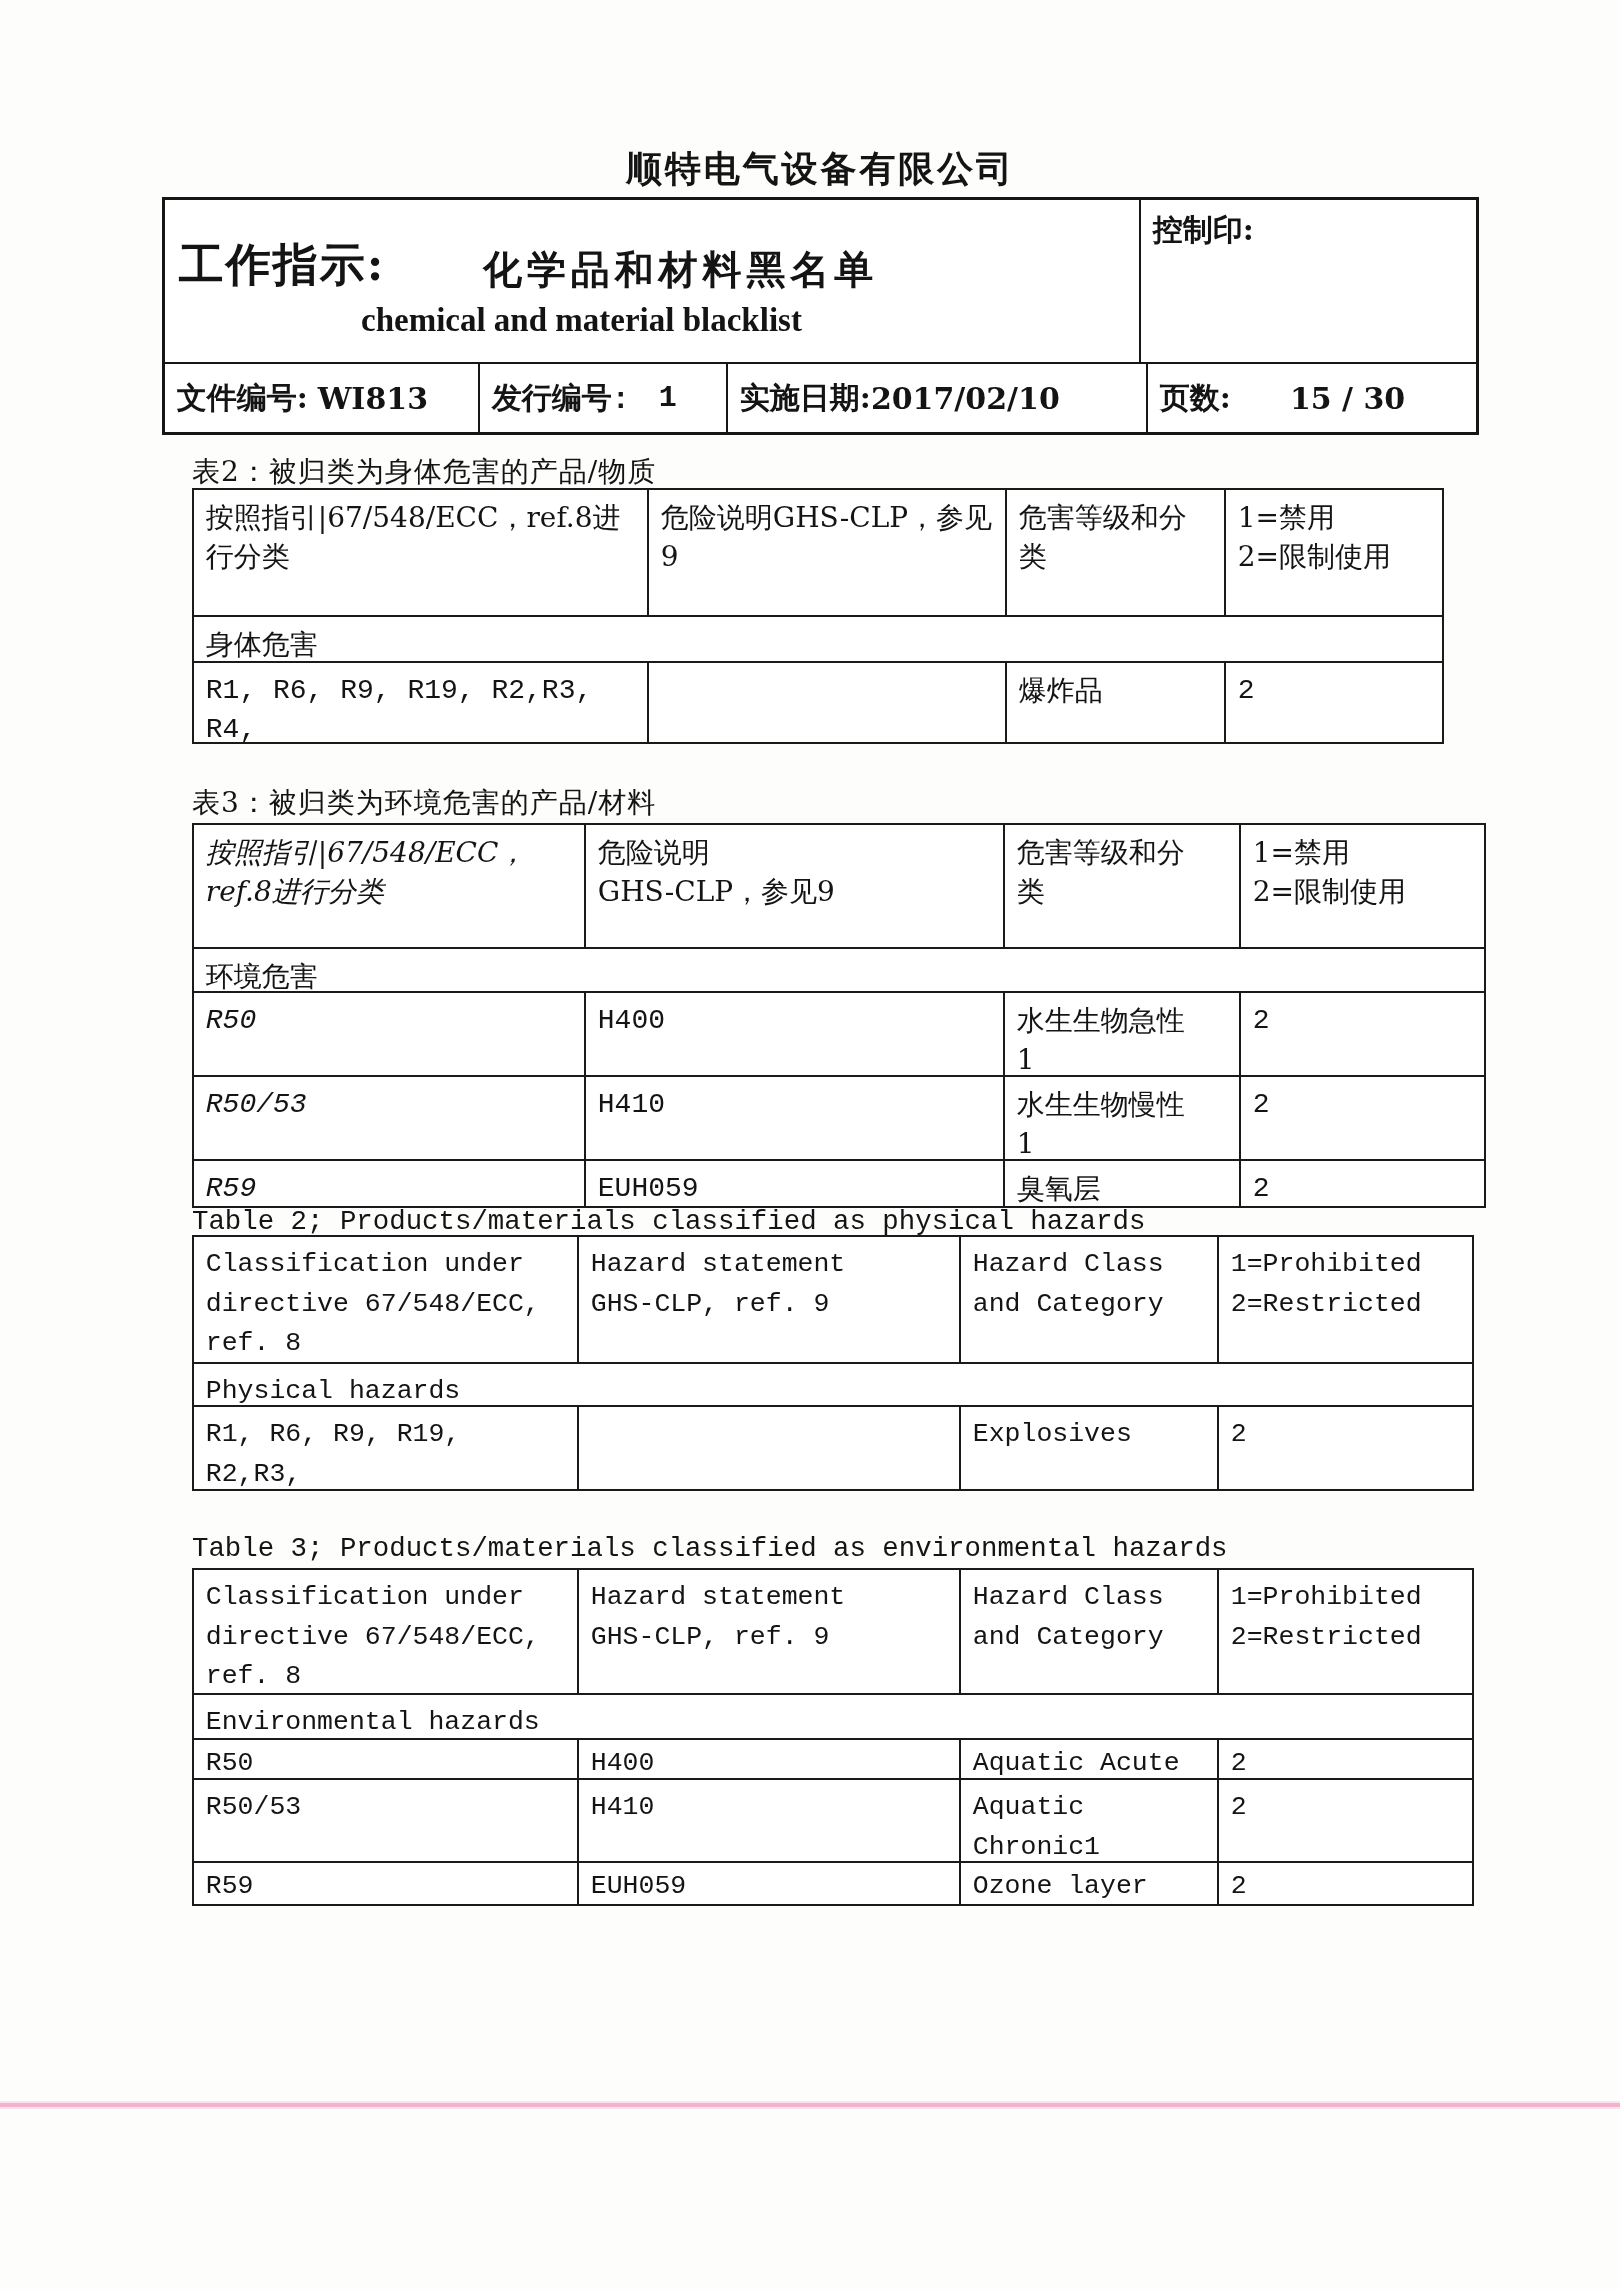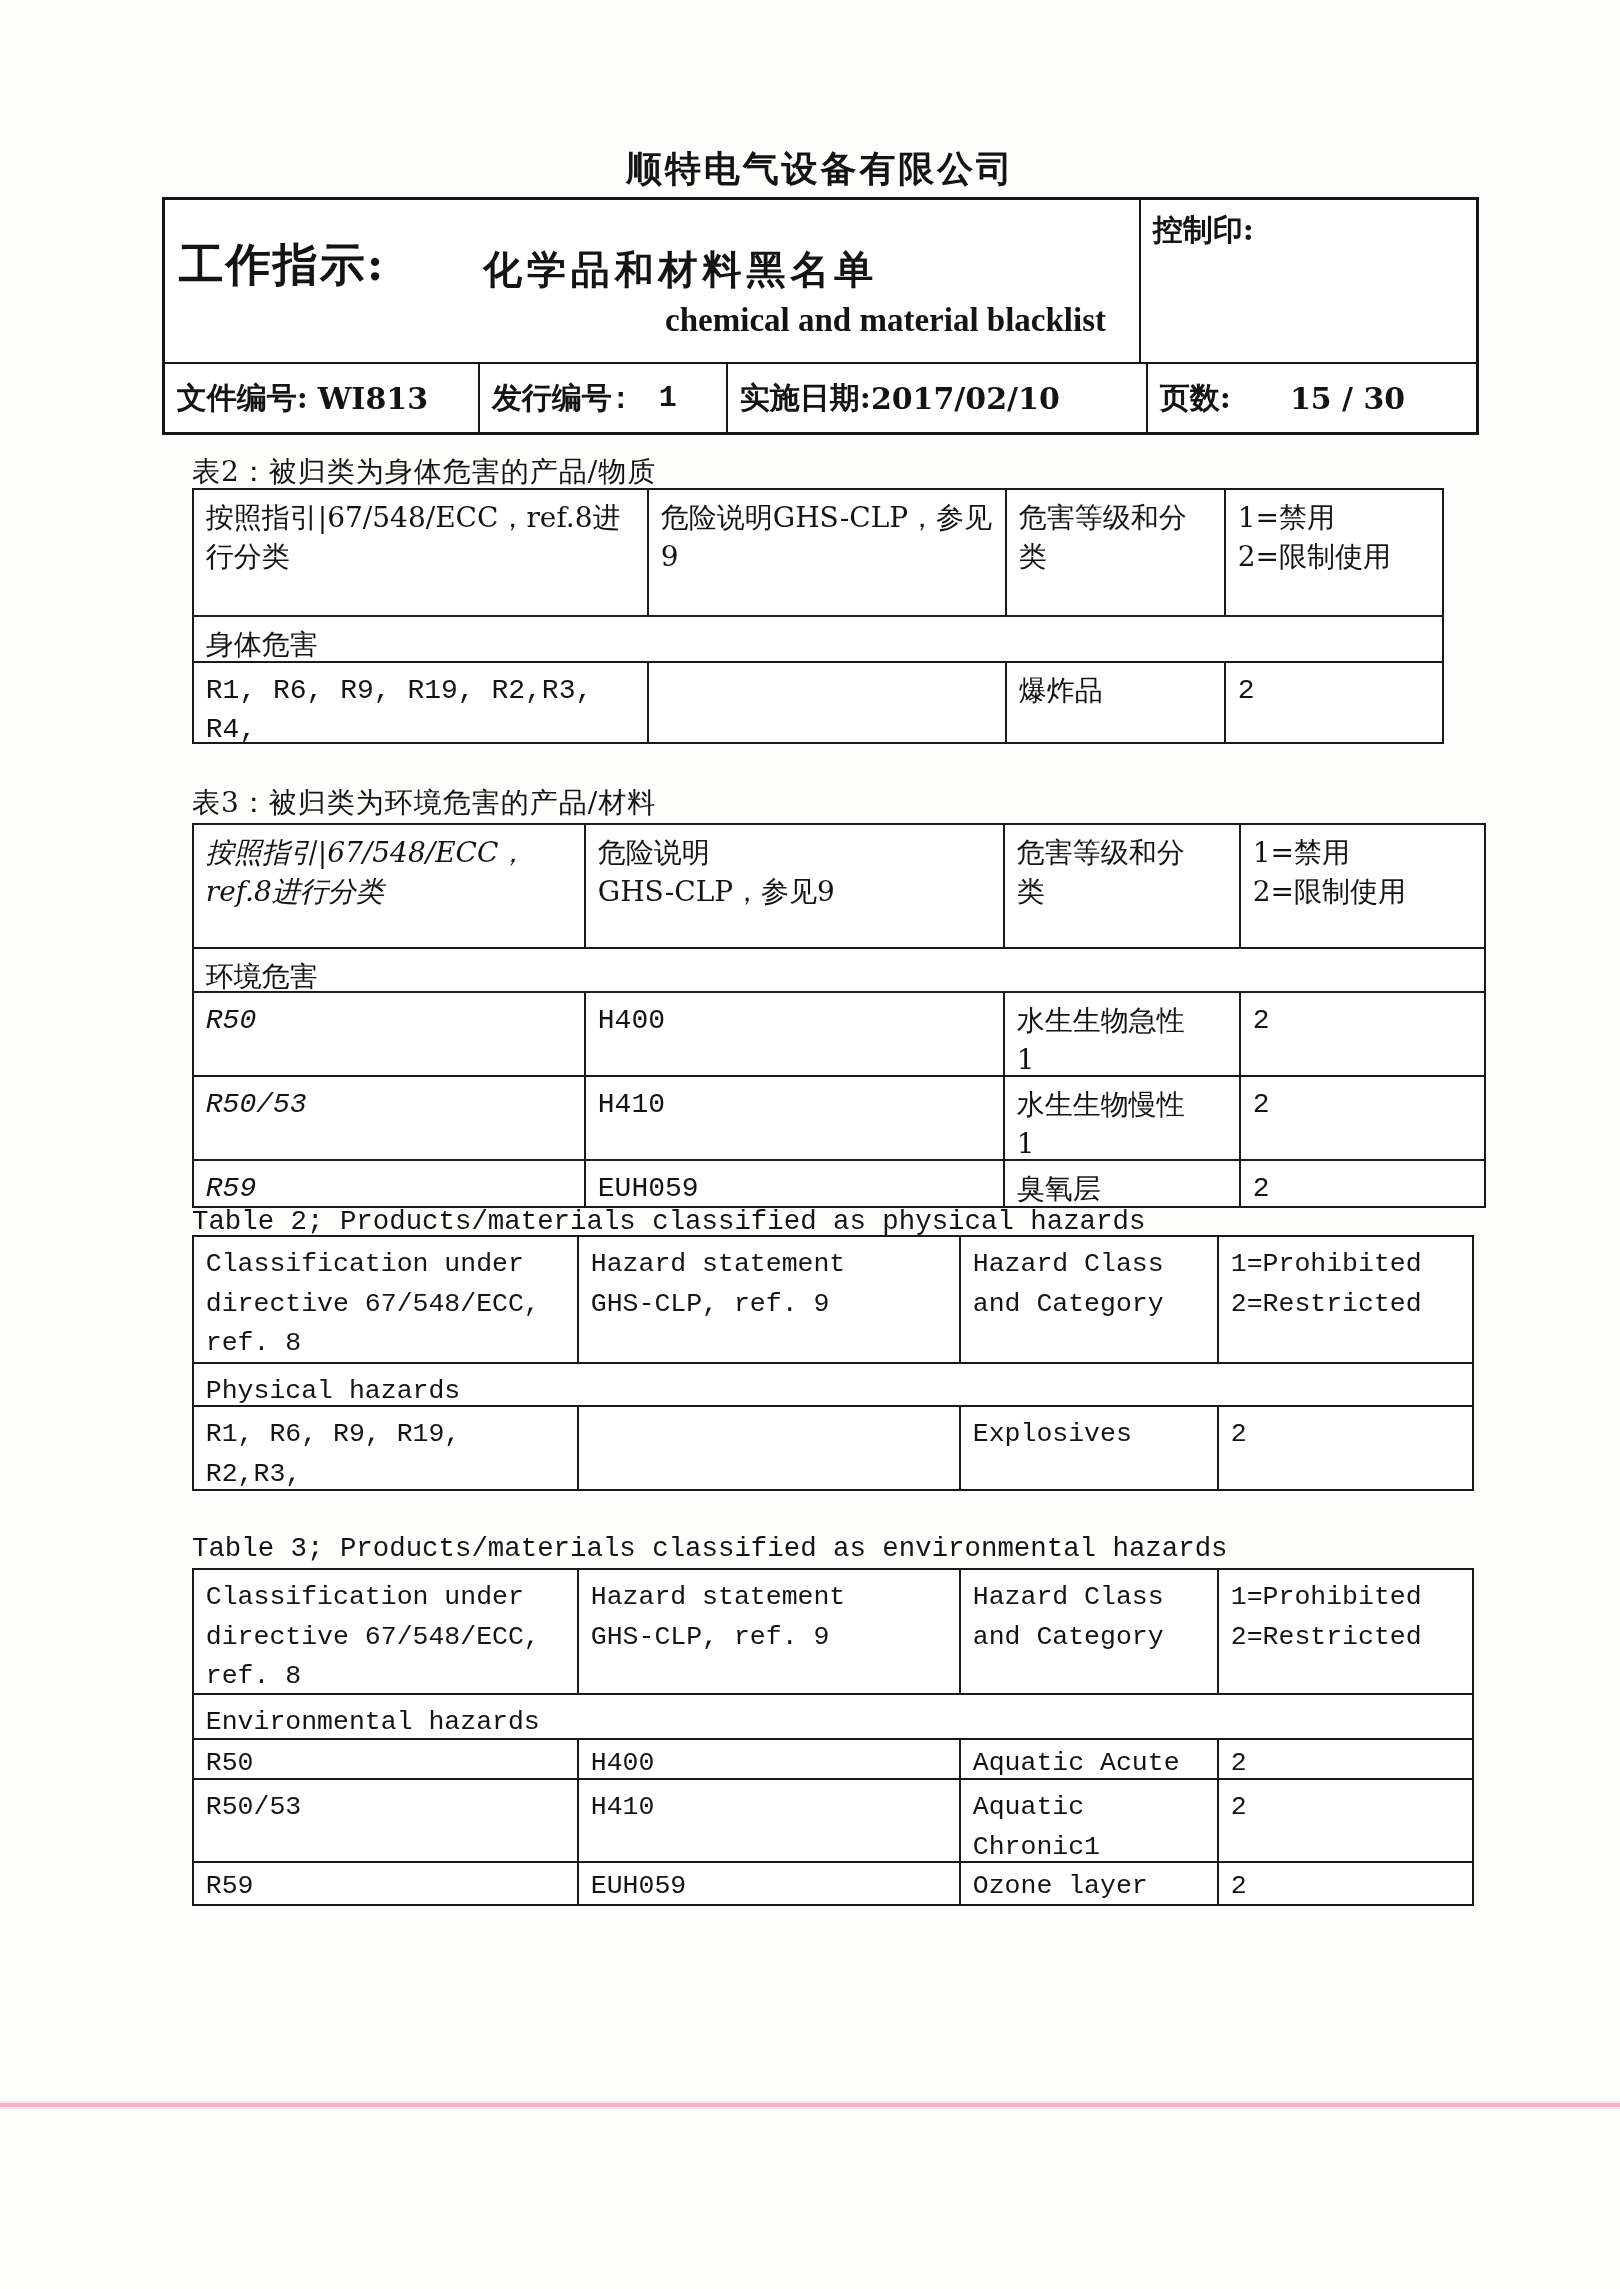--- a/index.html
+++ b/index.html
@@ -19,21 +19,21 @@
   
   .hdr{
     position:absolute;left:162px;top:197px;width:1317px;height:238px;
     border:3.9px solid #161616;box-sizing:border-box;background:#fff;
   }
   .hdr-row1{position:relative;height:162px;display:flex;}
   .hdr-main{position:relative;width:976px;border-right:2.9px solid #161616;box-sizing:border-box;}
   .hdr-seal{position:relative;flex:1;}
   .wi-label{position:absolute;left:13.7px;top:35px;font-size:45px;font-weight:bold;letter-spacing:2px;}
   .title-cn{position:absolute;left:318px;top:43px;font-size:39px;font-weight:bold;letter-spacing:4.9px;}
-  .title-en{position:absolute;left:196px;top:102px;width:745px;text-align:right;
+  .title-en{position:absolute;left:196px;top:102px;width:745px;text-align:left;
             font-size:33px;font-weight:bold;font-family:"Liberation Serif","DejaVu Serif",serif;}
   .seal-label{position:absolute;left:11.8px;top:9.8px;font-size:30px;font-weight:bold;}
   .hdr-row2{display:flex;height:70px;border-top:2.9px solid #161616;box-sizing:border-box;}
   .hcell{display:flex;align-items:center;padding-left:11.8px;box-sizing:border-box;
          font-size:30px;font-weight:bold;border-right:2.9px solid #161616;}
   .hcell:last-child{border-right:none;}
   .hc1{width:315px;text-align:right;}.hc2{width:248px;font-family:Liberation Mono, monospace;}.hc3{width:420px;}.hc4{flex:1;}
   .gap10{margin-left:9.8px;}.gap30{margin-left:29px;}.gap60{margin-left:59px;}
   
   .cap-cn{position:absolute;left:192px;font-size:28px;letter-spacing:1px;}

